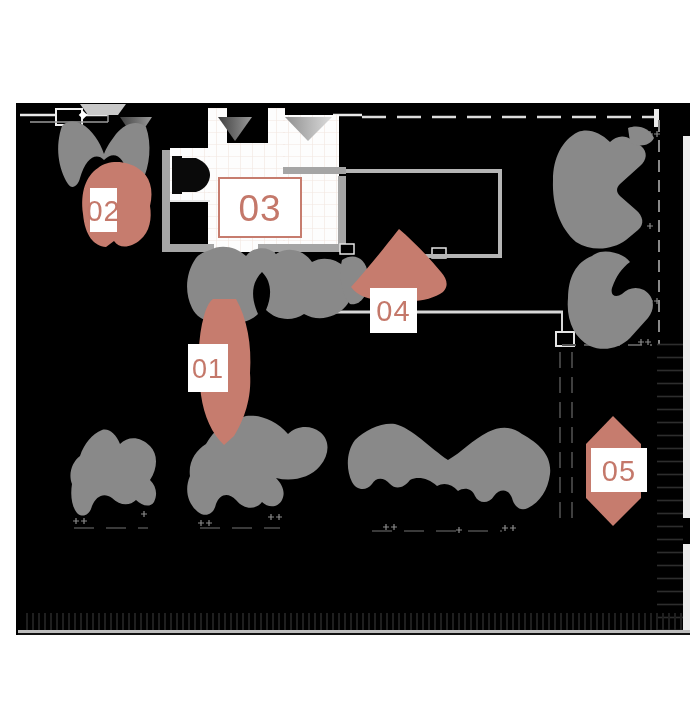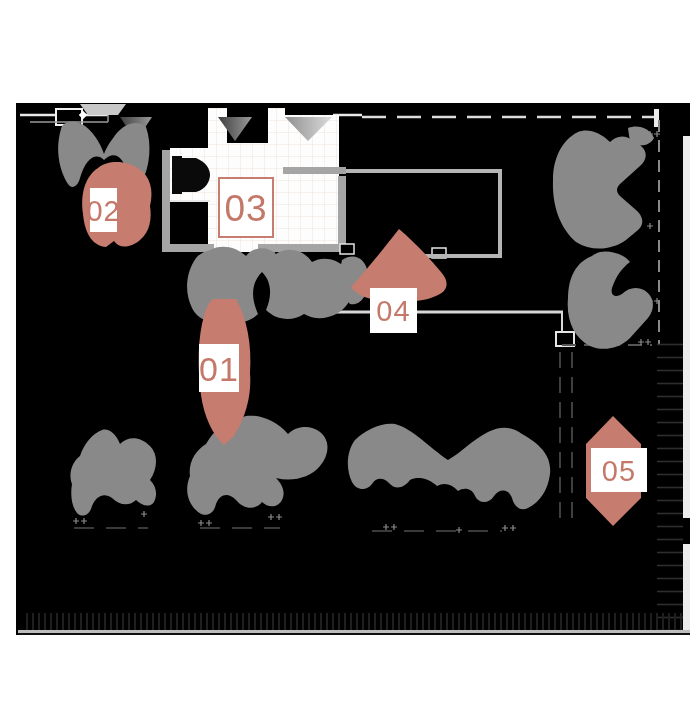--- a/index.html
+++ b/index.html
@@ -8,23 +8,23 @@
     --plan-background:#000000; --page-background:#ffffff;
     --wall-light:#d9d9d9; --wall-gray:#a5a5a5; --tile-line:#f2e6df;
   }
   html,body{margin:0;padding:0;background:var(--page-background);}
   .canvas{position:relative;width:700px;height:721px;background:var(--page-background);
           font-family:"Liberation Sans",sans-serif;overflow:hidden;}
   .plan-svg{position:absolute;left:0;top:0;}
   .badge{position:absolute;background:#fff;display:flex;align-items:center;justify-content:center;
          box-sizing:border-box;color:var(--accent-text);font-weight:300;letter-spacing:1px;line-height:1;}
   .badge span{transform:translateY(1px);}
-  .b01{left:199px;top:344px;width:40px;height:48px;font-size:34px;}
+  .b01{left:188px;top:344px;width:40px;height:48px;font-size:27px;}
   .b02{left:90px;top:188px;width:27px;height:44px;font-size:29px;}
-  .b03{left:218px;top:177px;width:56px;height:61px;font-size:37px;border:2px solid var(--accent);}
+  .b03{left:218px;top:177px;width:84px;height:61px;font-size:37px;border:2px solid var(--accent);}
   .b04{left:370px;top:252px;width:47px;height:45px;font-size:29px;margin-top:36px;}
   .b05{left:591px;top:448px;width:56px;height:44px;font-size:29px;}
 </style>
 </head>
 <body>
 
 <div class="canvas">
 
 <svg class="plan-svg" width="700" height="721" viewBox="0 0 700 721">
   <defs>

